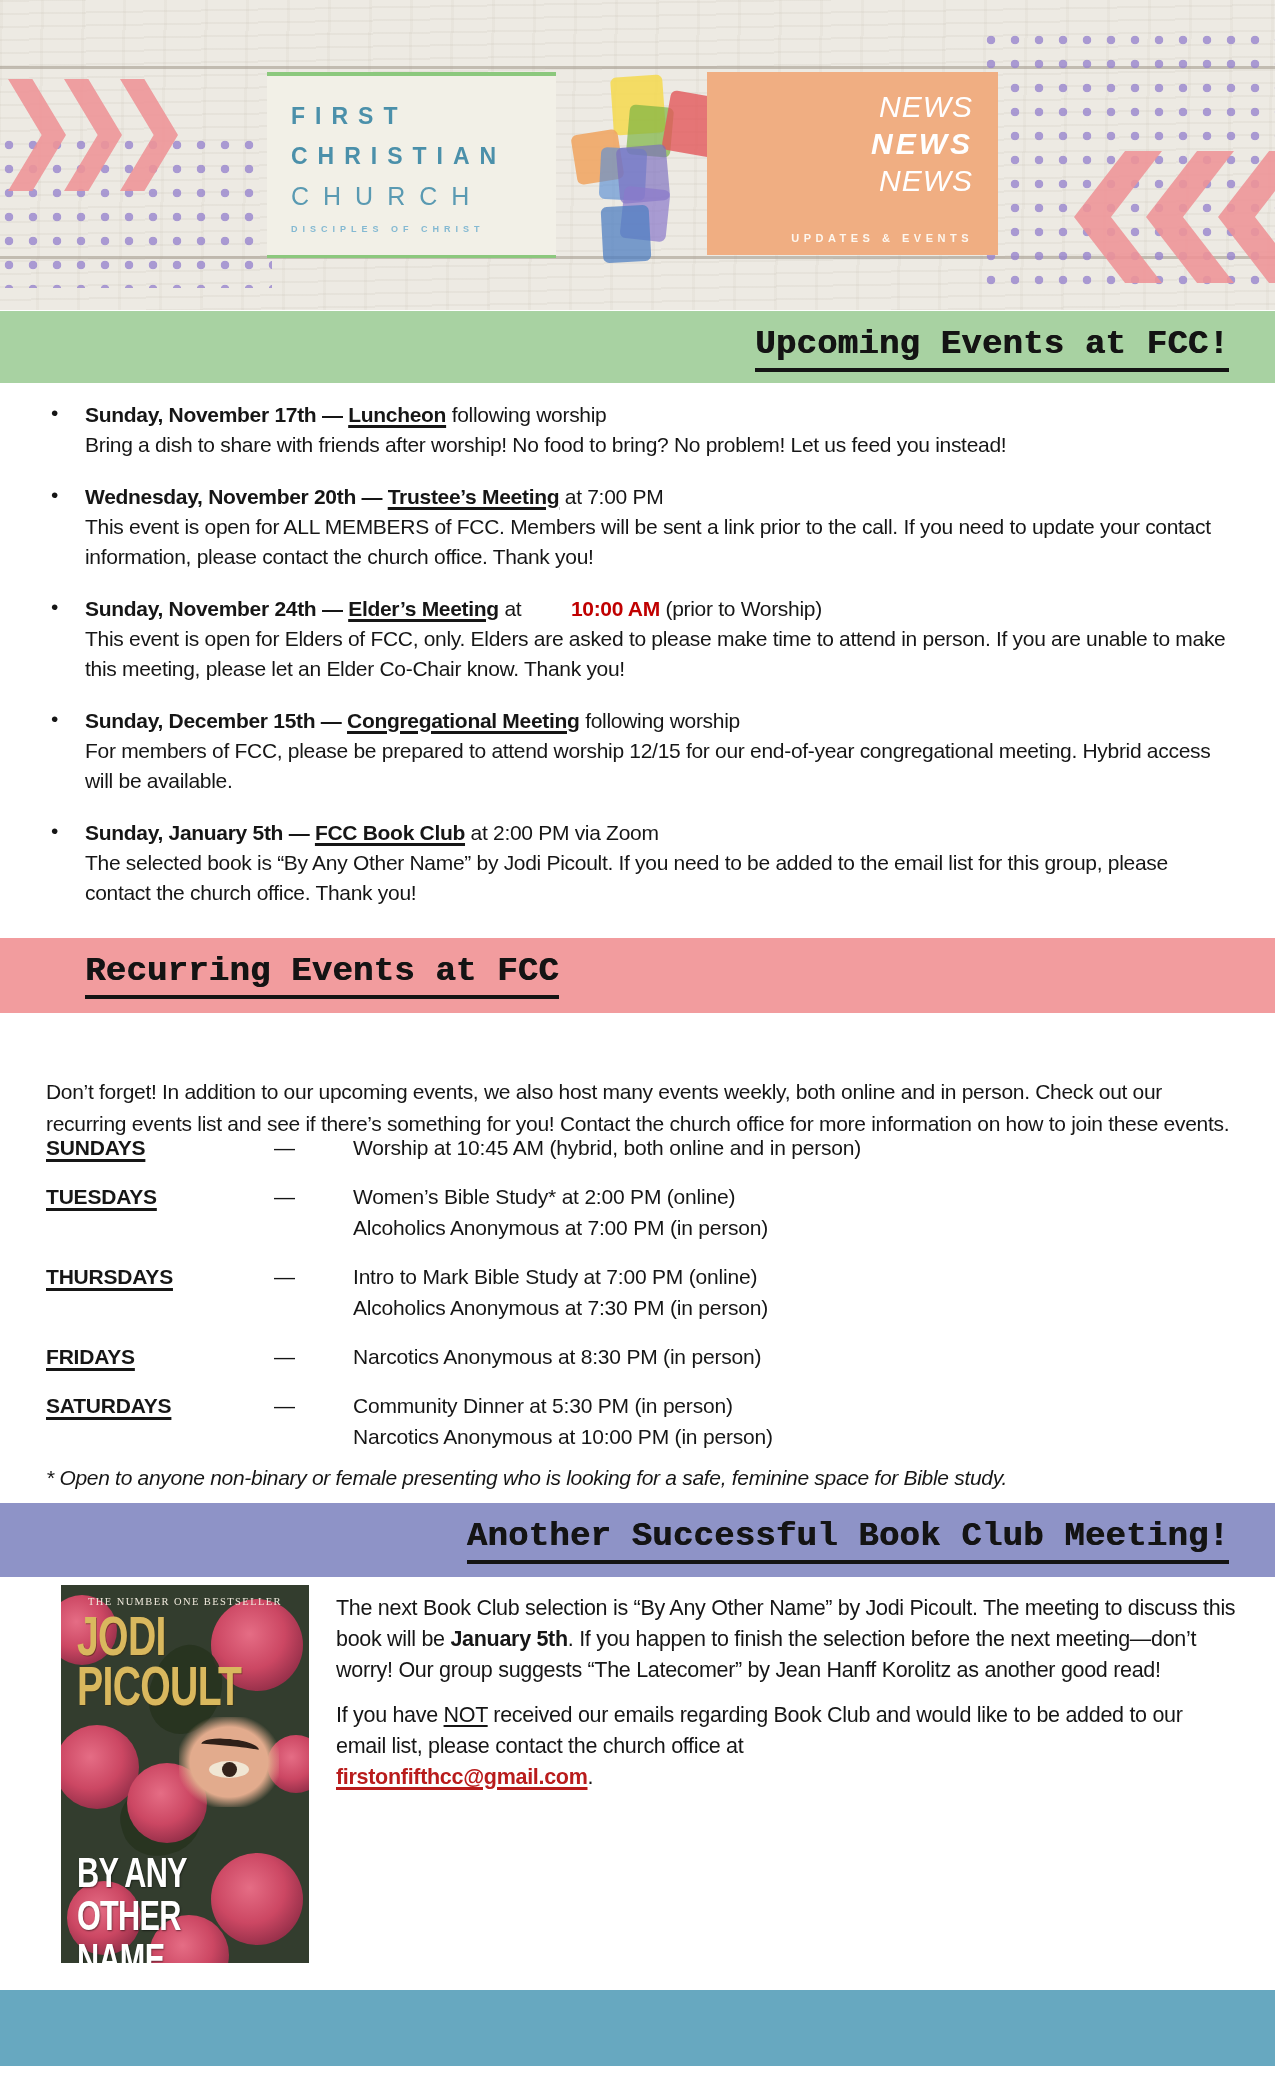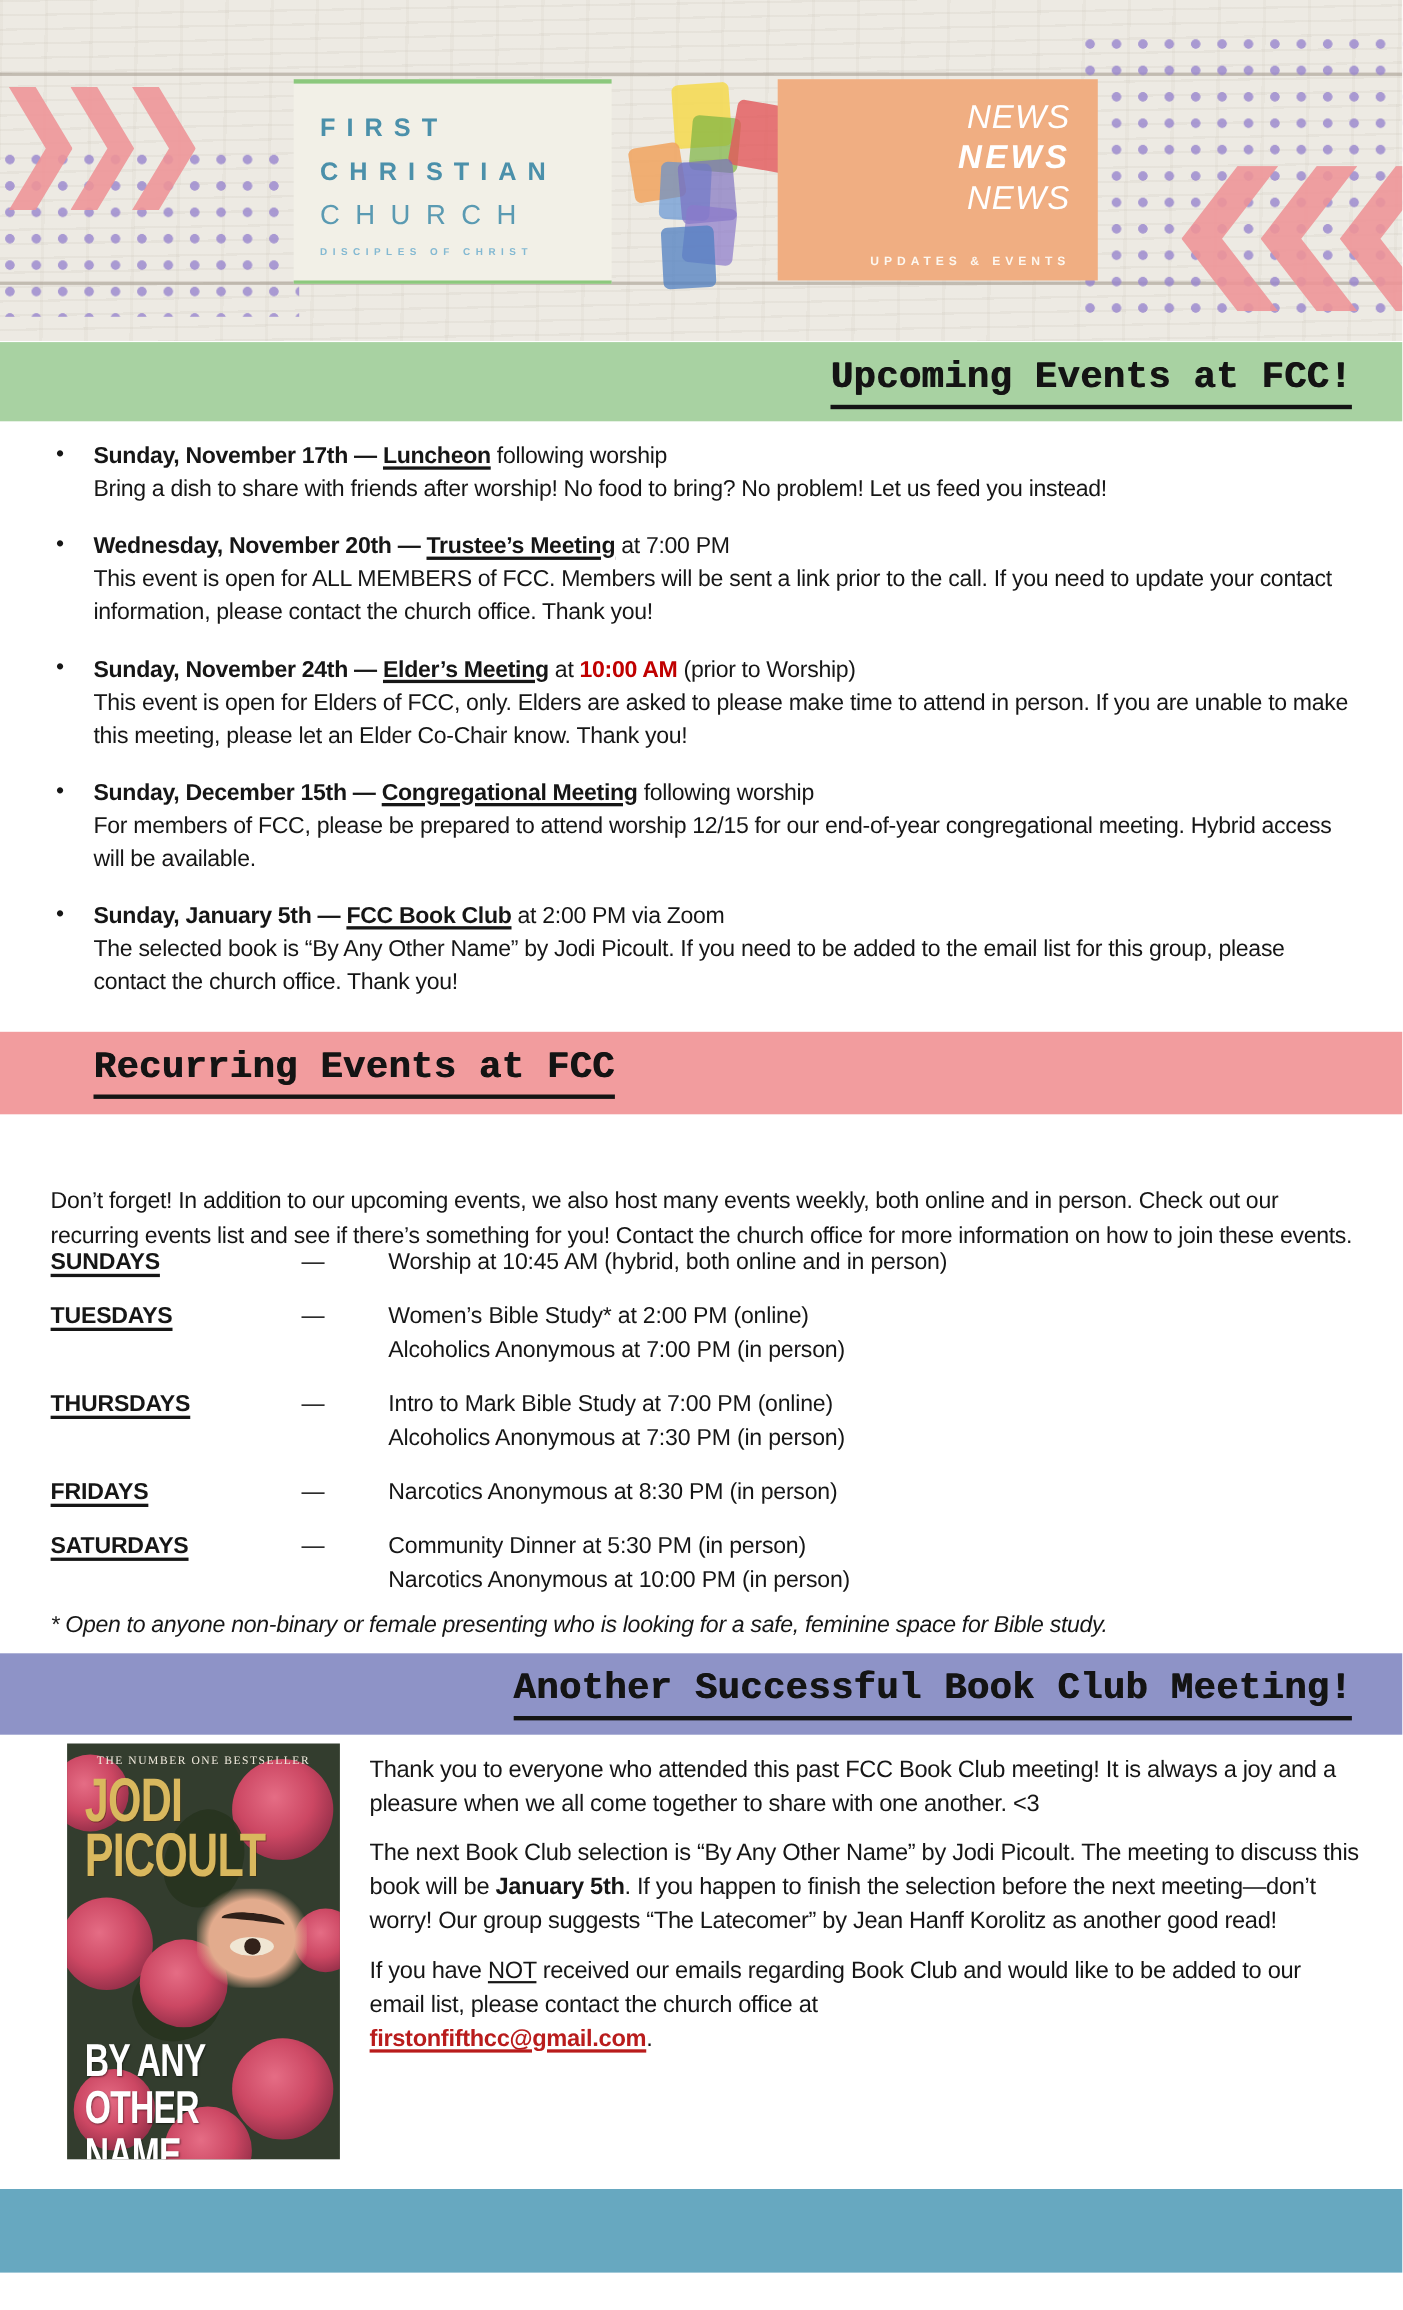--- a/index.html
+++ b/index.html
@@ -71,21 +71,21 @@
   .banner-pink   .wrap { text-align:left;  padding:14px 0 0 85px; }
   .banner-purple .wrap { text-align:right; padding:14px 46px 0 0; }
 
   
   .upcoming { position:absolute; left:85px; top:400px; width:1150px; }
   .event { position:relative; margin-bottom:22px; letter-spacing:-0.3px; }
   .event .marker { position:absolute; left:-34px; top:1px; font-size:21px; }
   .event-head { font-size:21px; line-height:30px; }
   .event-head .b { font-weight:bold; }
   .event-head .nm { font-weight:bold; text-decoration:underline; text-decoration-thickness:2.5px; text-underline-offset:3px; }
-  .event-head .red { font-weight:bold; color:#c00000; }
+  .event-head .red { font-weight:bold; color:#c00000;margin-left:44px; }
   .event-body { font-size:21px; line-height:30px; }
 
   
   .recurring-intro { position:absolute; left:46px; top:1076px; width:1186px; font-size:21px; line-height:32px; letter-spacing:-0.3px; }
   .schedule { position:absolute; left:46px; top:1132px; width:1186px; }
   .sched-row { display:flex; margin-bottom:18px; font-size:21px; line-height:31px; letter-spacing:-0.2px; }
   .sched-day { width:228px; font-weight:bold; }
   .sched-day span { text-decoration:underline; text-decoration-thickness:2.5px; text-underline-offset:4px; }
   .sched-dash { width:79px; }
   .sched-lines { flex:1; }
@@ -282,18 +282,17 @@
     <div>JODI</div>
     <div>PICOULT</div>
   </div>
   <div class="cover-title">
     <div>BY ANY</div>
     <div>OTHER NAME</div>
   </div>
 </div>
 
 <div class="book-text">
-  <div class="book-p">Thank you to everyone who attended this past FCC Book Club meeting!  It is always a joy and a pleasure when we all come together to share with one another. &lt;3</div>
   <div class="book-p"><span>The next Book Club selection is “By Any Other Name” by Jodi Picoult. The meeting to discuss this book will be </span><span class="b">January 5th</span><span>. If you happen to finish the selection before the next meeting—don’t worry! Our group suggests “The Latecomer” by Jean Hanff Korolitz as another good read!</span></div>
   <div class="book-p"><span>If you have </span><span class="u">NOT</span><span> received our emails regarding Book Club and would like to be added to our email list, please contact the church office at </span><br><a class="email-link">firstonfifthcc@gmail.com</a><span>.</span></div>
 </div>
 
 <div class="footer"></div>
 
 </body></html>

